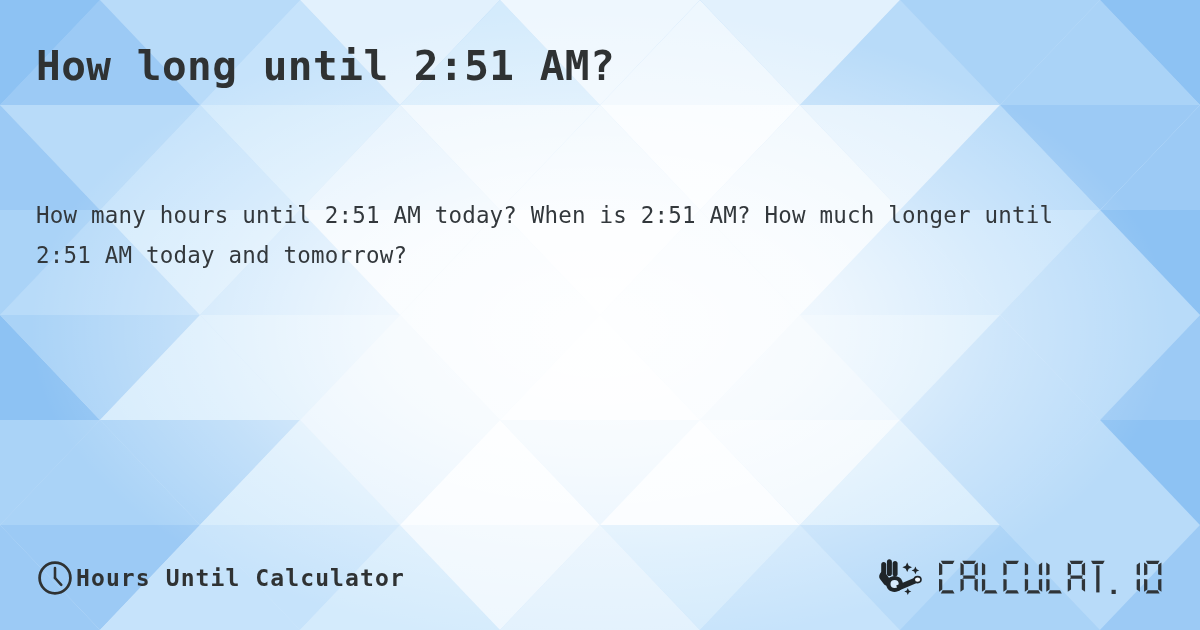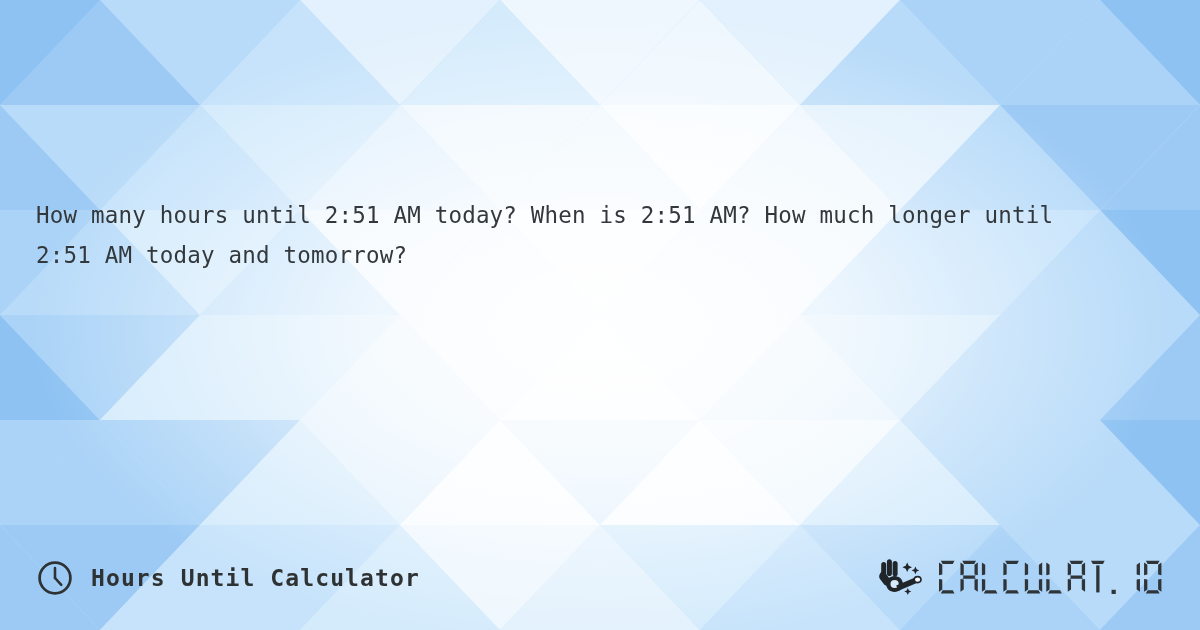--- a/index.html
+++ b/index.html
@@ -84,21 +84,21 @@
     bottom: 26px;
     height: 52px;
     display: flex;
     align-items: center;
     justify-content: space-between;
   }
 
   #footer-brand {
     display: flex;
     align-items: center;
-    gap: 17px;
+    gap: 2px;
   }
   #clock-icon {
     width: 38px;
     height: 38px;
     flex: 0 0 38px;
     display: block;
   }
   #footer-brand-label {
     font-size: 23px;
     font-weight: bold;
@@ -427,20 +427,21 @@
         <polygon points="2500,840 2600,735 2700,840" fill="#8dc2f3"></polygon>
         <polygon points="2600,735 2700,840 2800,735" fill="#8dc2f3"></polygon>
         <polygon points="2700,840 2800,735 2900,840" fill="#8dc2f3"></polygon>
         <polygon points="2800,735 2900,840 3000,735" fill="#8dc2f3"></polygon>
       </g>
   </svg>
   <div id="bg-vignette"></div>
 
   <div id="content">
 
+    <h1 id="page-title">How long until 2:51 AM?</h1>
 
     <p id="description">How many hours until 2:51 AM today? When is 2:51 AM? How much longer until 2:51 AM today and tomorrow?</p>
 
     <div id="footer">
 
       <div id="footer-brand">
         <svg id="clock-icon" viewBox="0 0 40 40" aria-hidden="true">
           <circle cx="20" cy="20" r="16.2" fill="none" stroke="#2f3233" stroke-width="2.9"></circle>
           <line x1="20" y1="20" x2="20" y2="9.6" stroke="#2f3233" stroke-width="2.7" stroke-linecap="round"></line>
           <line x1="20" y1="20" x2="26.6" y2="27.2" stroke="#2f3233" stroke-width="2.7" stroke-linecap="round"></line>

